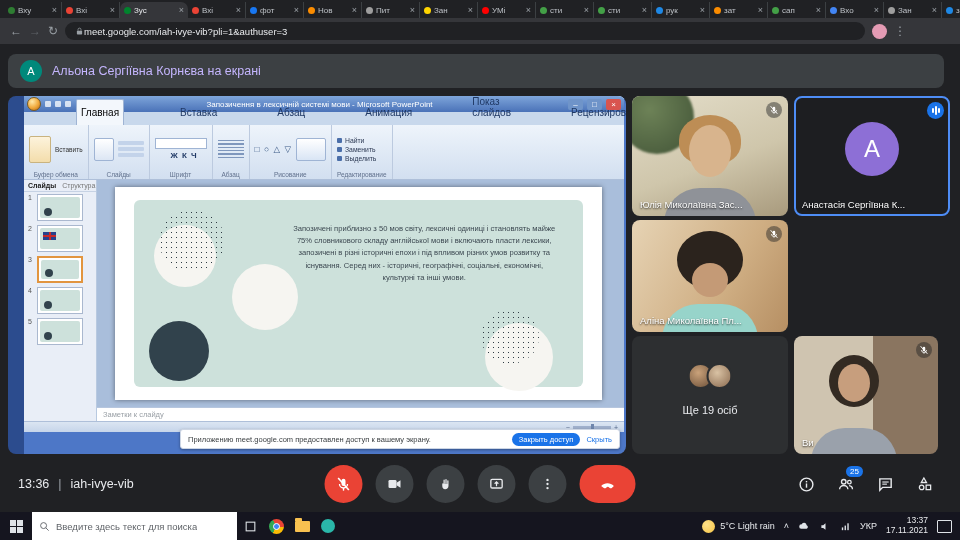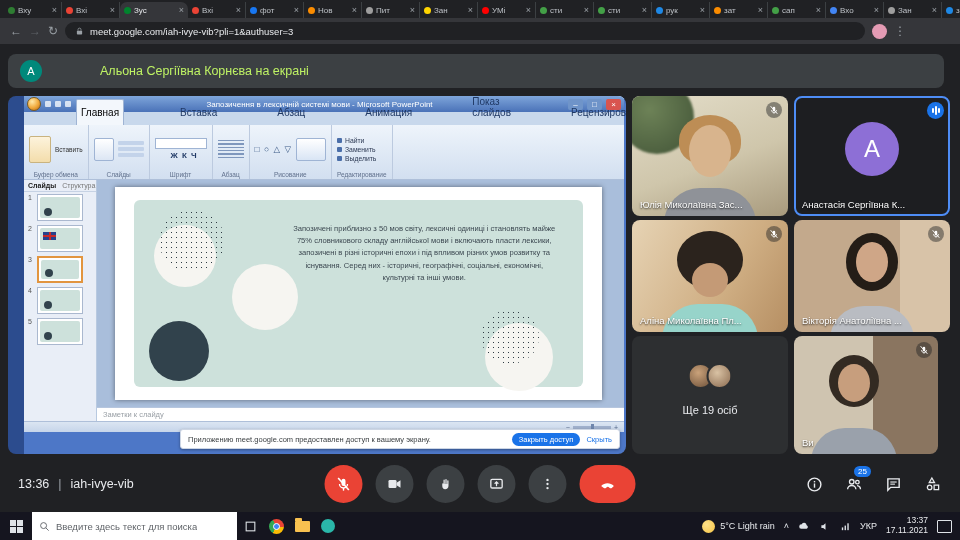--- a/index.html
+++ b/index.html
@@ -9,27 +9,27 @@
   .tabstrip{position:absolute;left:0;top:0;right:0;height:18px;background:#202124;display:flex;align-items:flex-end;padding-left:4px;}
   .tab{flex:0 0 49px;height:16px;display:flex;align-items:center;gap:3px;padding:0 4px;border-right:1px solid #3c4043;min-width:0;}
   .tab.active{background:#35363a;border-radius:7px 7px 0 0;flex-basis:60px;border-right:none;}
   .fav{width:7px;height:7px;border-radius:50%;flex:0 0 auto;}
   .tlabel{font-size:8px;color:#bdc1c6;white-space:nowrap;overflow:hidden;flex:1;}
   .tab.active .tlabel{color:#e8eaed;}
   .tclose{font-size:9px;color:#9aa0a6;line-height:1;flex:0 0 auto;}
   .toolbar{position:absolute;left:0;top:18px;right:0;height:26px;background:#35363a;display:flex;align-items:center;gap:7px;padding:0 10px;}
   .navg{color:#9aa0a6;font-size:12px;line-height:1;}
   .navg.dim{color:#5f6368;}
-  .addr{flex:1;max-width:780px;height:18px;background:#202124;border-radius:9px;display:flex;align-items:center;gap:6px;padding:0 10px;}
+  .addr{flex:1;max-width:780px;height:18px;background:#202124;border-radius:9px;display:flex;align-items:center;padding:0 10px;}
   .addr .url{font-size:9.5px;color:#e8eaed;white-space:nowrap;overflow:hidden;}
   .avatar-btn{width:15px;height:15px;border-radius:50%;background:#e49bb4;}
   
   .banner{position:absolute;left:8px;top:54px;width:936px;height:34px;background:#3c4043;border-radius:8px;display:flex;align-items:center;gap:10px;padding:0 12px;box-sizing:border-box;}
   .banner .bav{width:22px;height:22px;border-radius:50%;background:#00897b;color:#fff;font-size:11px;display:grid;place-items:center;}
-  .banner .btxt{font-size:12.5px;color:#bef264;margin-left:48px;}
+  .banner .btxt{font-size:12.5px;color:#c4b5fd;}
   .present{position:absolute;left:8px;top:96px;width:618px;height:358px;border-radius:8px;overflow:hidden;background:linear-gradient(90deg,#2c4c8e 0 16px,#4d77c7 16px);}
   
   .ppt{position:absolute;left:16px;top:0;right:2px;height:336px;background:#dce6f2;display:flex;flex-direction:column;}
   .ppt-title{height:16px;background:linear-gradient(#7ea5da,#4a72b8);display:flex;align-items:center;gap:4px;padding:0 3px;}
   .orb{width:12px;height:12px;border-radius:50%;background:radial-gradient(circle at 35% 30%,#ffe9a8,#f0a83a 55%,#b06414);border:1px solid #7a5a20;}
   .qa{width:6px;height:6px;background:rgba(255,255,255,.75);border-radius:1px;}
   .ptitle{flex:1;text-align:center;font-size:8px;color:#fff;white-space:nowrap;overflow:hidden;}
   .winbtn{width:15px;height:11px;display:grid;place-items:center;font-size:8px;color:#fff;background:#6f94c9;border-radius:2px;}
   .winbtn.close{background:#d9544f;}
   .ppt-tabs{height:13px;background:#c8d8ec;display:flex;align-items:flex-end;gap:8px;padding:0 8px;}
@@ -121,21 +121,21 @@
   .t6 .face{left:42%;top:24%;width:32px;height:38px;background:#c79e7d;transform:translateX(-50%);}
   .t6 .body{left:42%;bottom:-8px;width:86px;height:34px;background:#9aa1ab;transform:translateX(-50%);border-radius:40px 40px 0 0;}
   
   .meetbar{position:absolute;left:0;right:0;top:458px;height:52px;}
   .mb-left{position:absolute;left:18px;top:50%;transform:translateY(-50%);display:flex;gap:9px;align-items:center;font-size:12.5px;color:#e8eaed;}
   .mb-left .sep{color:#9aa0a6;}
   .mb-center{position:absolute;left:50%;top:50%;transform:translate(-50%,-50%);display:flex;gap:13px;align-items:center;}
   .cbtn{width:38px;height:38px;border-radius:50%;background:#3c4043;display:grid;place-items:center;}
   .cbtn.red{background:#ea4335;}
   .cbtn.end{width:56px;border-radius:19px;}
-  .mb-right{position:absolute;right:18px;top:50%;transform:translateY(-50%);display:flex;gap:22px;align-items:center;justify-content:center;}
+  .mb-right{position:absolute;right:26px;top:50%;transform:translateY(-50%);display:flex;gap:22px;align-items:center;justify-content:center;}
   .ricon{position:relative;display:grid;place-items:center;}
   .badge{position:absolute;top:-9px;right:-8px;background:#1a73e8;color:#fff;font-size:8px;border-radius:8px;padding:1px 4px;}
   
   .taskbar{position:absolute;left:0;right:0;bottom:0;height:28px;background:#15151f;display:flex;align-items:center;}
   .tb-start{width:32px;height:28px;display:grid;place-items:center;}
   .winlogo{display:grid;grid-template-columns:6px 6px;grid-template-rows:6px 6px;gap:1px;}
   .winlogo i{background:#dfe3e8;display:block;}
   .searchbox{width:205px;height:28px;background:#fff;display:flex;align-items:center;gap:6px;padding:0 7px;box-sizing:border-box;}
   .searchbox .ph{font-size:9.5px;color:#5f6368;white-space:nowrap;overflow:hidden;}
   .tb-ic{width:26px;height:28px;display:grid;place-items:center;}
@@ -446,34 +446,20 @@
       <svg width="10" height="10" viewBox="0 0 24 24">
           <rect x="9" y="4" width="6" height="11" rx="3" fill="#fff"></rect>
           <path d="M6 12a6 6 0 0 0 12 0" stroke="#fff" stroke-width="2" fill="none"></path>
           <rect x="11" y="18" width="2" height="3" fill="#fff"></rect>
           <line x1="4" y1="3" x2="20" y2="21" stroke="#fff" stroke-width="2.4"></line>
         </svg>
     </div>
     <div class="pname">Аліна Миколаївна Пл...</div>
   </div>
 
-  <div class="tile t4">
-    <div class="vshape hair"></div>
-    <div class="vshape face"></div>
-    <div class="vshape body"></div>
-    <div class="mute">
-      <svg width="10" height="10" viewBox="0 0 24 24">
-          <rect x="9" y="4" width="6" height="11" rx="3" fill="#fff"></rect>
-          <path d="M6 12a6 6 0 0 0 12 0" stroke="#fff" stroke-width="2" fill="none"></path>
-          <rect x="11" y="18" width="2" height="3" fill="#fff"></rect>
-          <line x1="4" y1="3" x2="20" y2="21" stroke="#fff" stroke-width="2.4"></line>
-        </svg>
-    </div>
-    <div class="pname">Вікторія Анатоліївна ...</div>
-  </div>
 
   <div class="tile t5">
     <div class="duo">
         <i></i>
         <i></i>
       </div>
     <div class="more-label">Ще 19 осіб</div>
   </div>
 
   <div class="tile t6">

